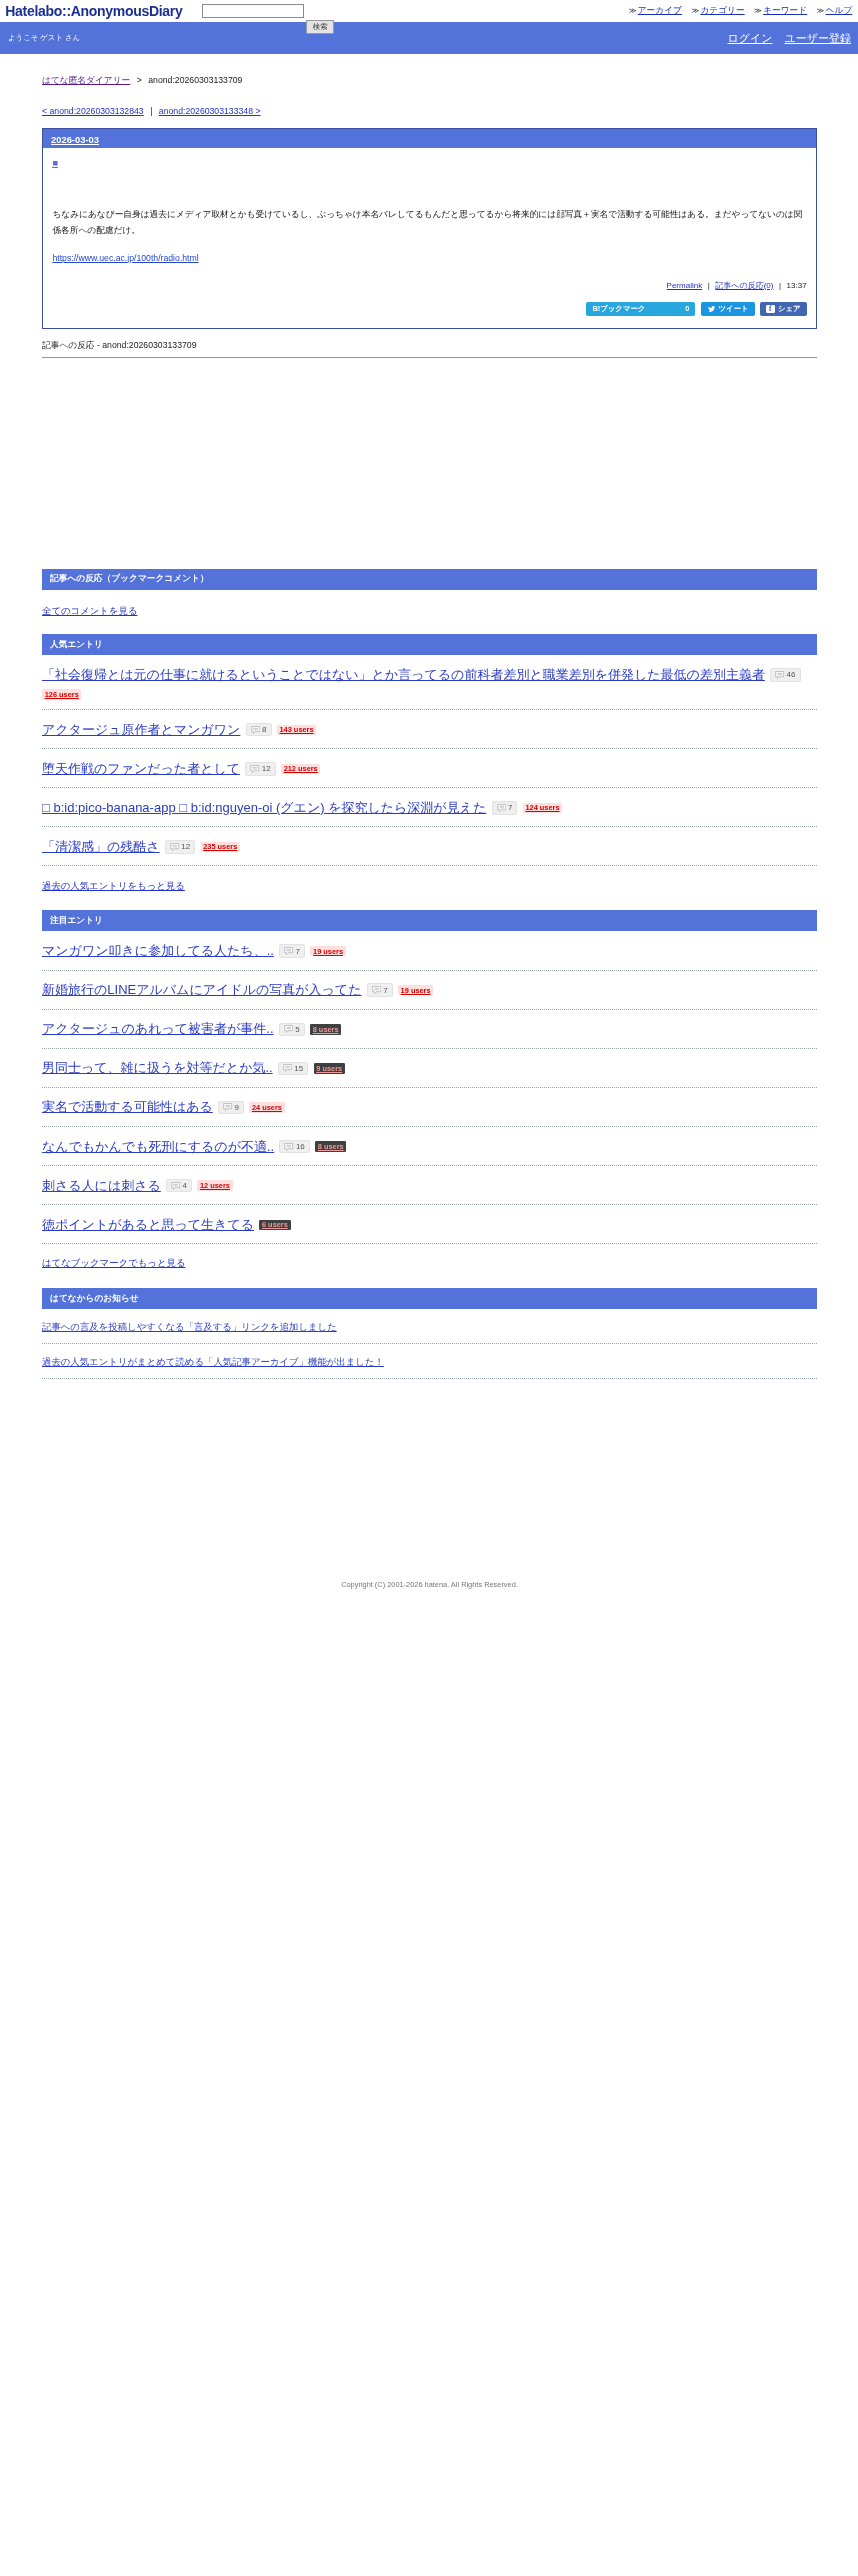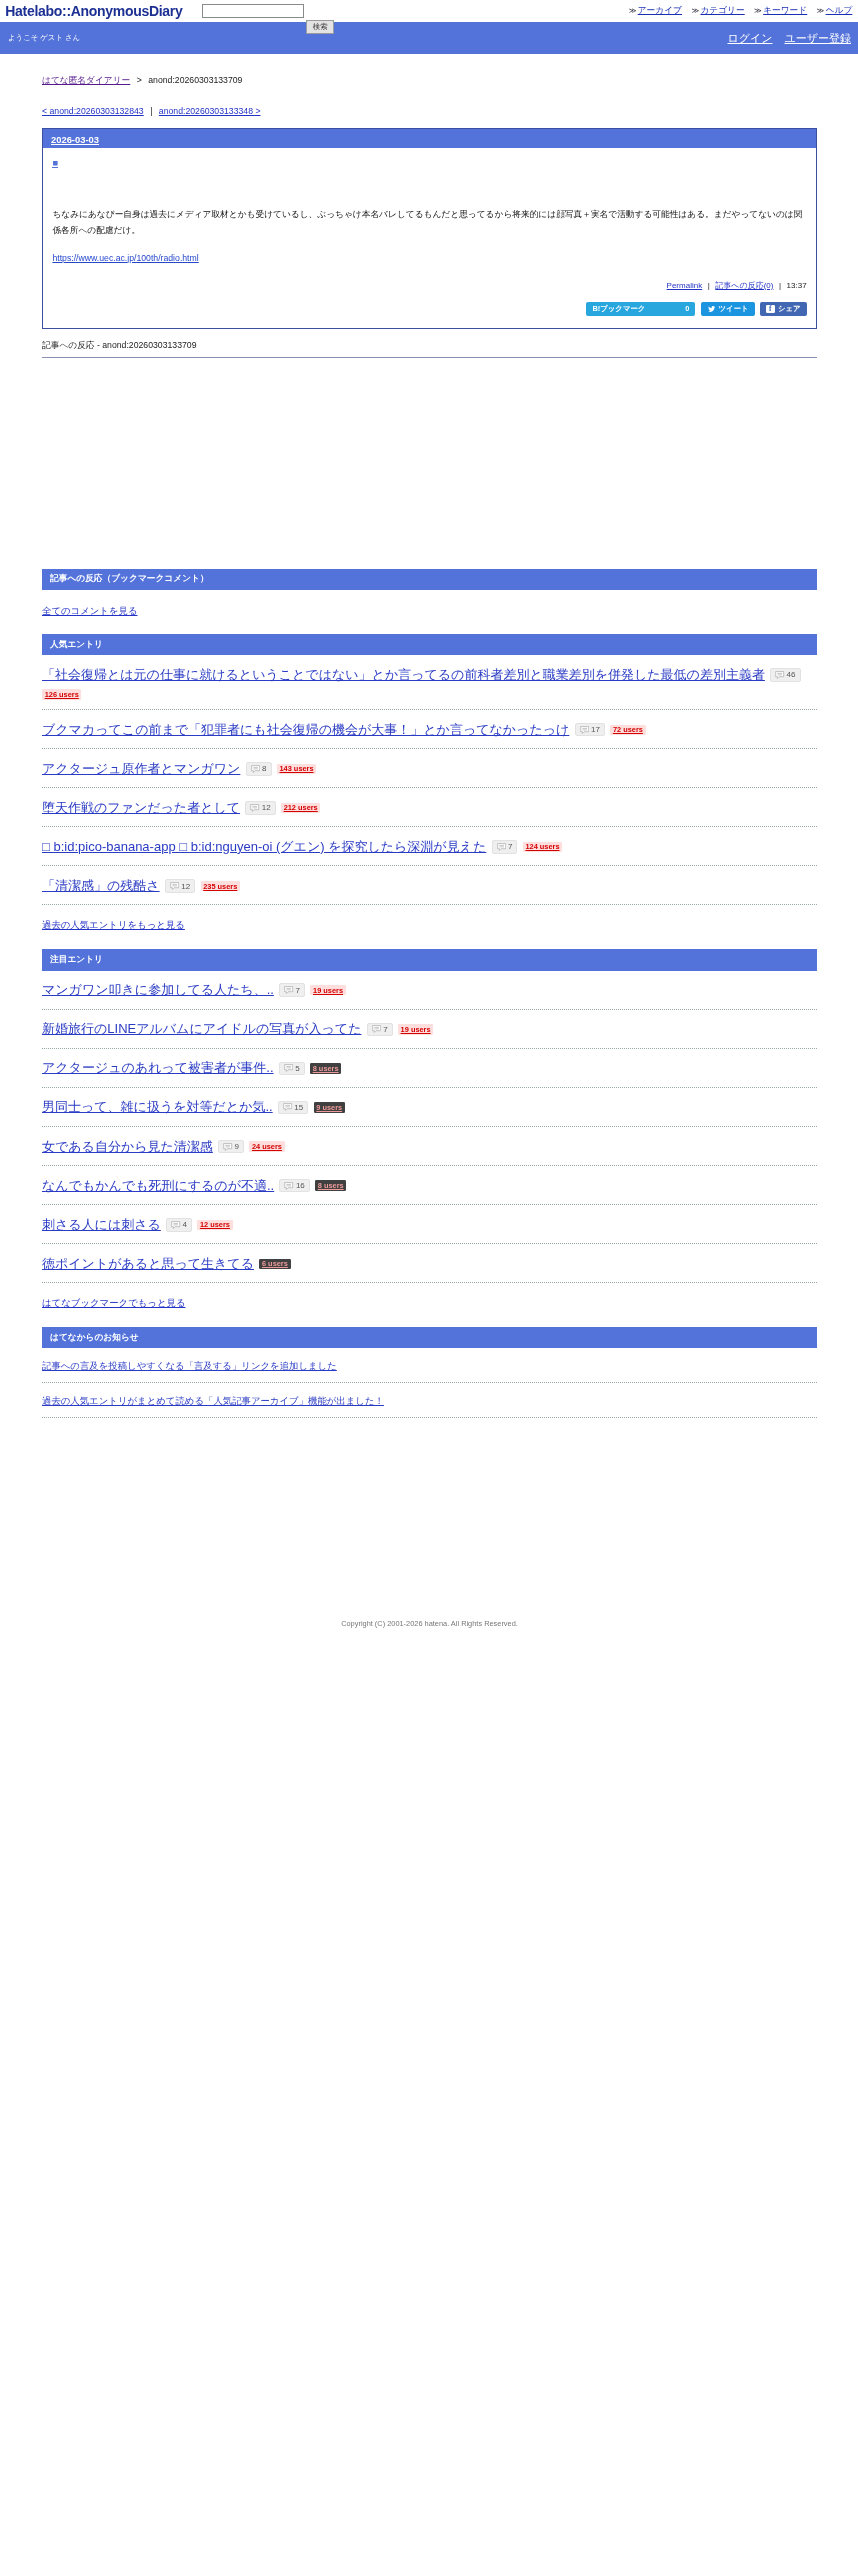--- a/index.html
+++ b/index.html
@@ -164,32 +164,20 @@
         <svg width="9.4" height="8" viewBox="0 0 16 14">
           <path d="M1 1h14v9H7l-3 3v-3H1z" fill="#fff" stroke="#999"></path>
           <line x1="4" y1="4.2" x2="12" y2="4.2" stroke="#999"></line>
           <line x1="4" y1="6.8" x2="12" y2="6.8" stroke="#999"></line>
         </svg>
         <span>46</span>
       </span>
     <a class="users s">126 users</a>
   </div>
   <div class="row">
-    <a class="ttl">ブクマカってこの前まで「犯罪者にも社会復帰の機会が大事！」とか言ってなかったっけ</a>
-    <span class="chip">
-        <svg width="9.4" height="8" viewBox="0 0 16 14">
-          <path d="M1 1h14v9H7l-3 3v-3H1z" fill="#fff" stroke="#999"></path>
-          <line x1="4" y1="4.2" x2="12" y2="4.2" stroke="#999"></line>
-          <line x1="4" y1="6.8" x2="12" y2="6.8" stroke="#999"></line>
-        </svg>
-        <span>17</span>
-      </span>
-    <a class="users s">72 users</a>
-  </div>
-  <div class="row">
     <a class="ttl">アクタージュ原作者とマンガワン</a>
     <span class="chip">
         <svg width="9.4" height="8" viewBox="0 0 16 14">
           <path d="M1 1h14v9H7l-3 3v-3H1z" fill="#fff" stroke="#999"></path>
           <line x1="4" y1="4.2" x2="12" y2="4.2" stroke="#999"></line>
           <line x1="4" y1="6.8" x2="12" y2="6.8" stroke="#999"></line>
         </svg>
         <span>8</span>
       </span>
     <a class="users s">143 users</a>
@@ -277,21 +265,21 @@
         <svg width="9.4" height="8" viewBox="0 0 16 14">
           <path d="M1 1h14v9H7l-3 3v-3H1z" fill="#fff" stroke="#999"></path>
           <line x1="4" y1="4.2" x2="12" y2="4.2" stroke="#999"></line>
           <line x1="4" y1="6.8" x2="12" y2="6.8" stroke="#999"></line>
         </svg>
         <span>15</span>
       </span>
     <a class="users w">9 users</a>
   </div>
   <div class="row">
-    <a class="ttl">女である自分から見た清潔感</a>
+    <a class="ttl">実名で活動する可能性はある</a>
     <span class="chip">
         <svg width="9.4" height="8" viewBox="0 0 16 14">
           <path d="M1 1h14v9H7l-3 3v-3H1z" fill="#fff" stroke="#999"></path>
           <line x1="4" y1="4.2" x2="12" y2="4.2" stroke="#999"></line>
           <line x1="4" y1="6.8" x2="12" y2="6.8" stroke="#999"></line>
         </svg>
         <span>9</span>
       </span>
     <a class="users s">24 users</a>
   </div>

